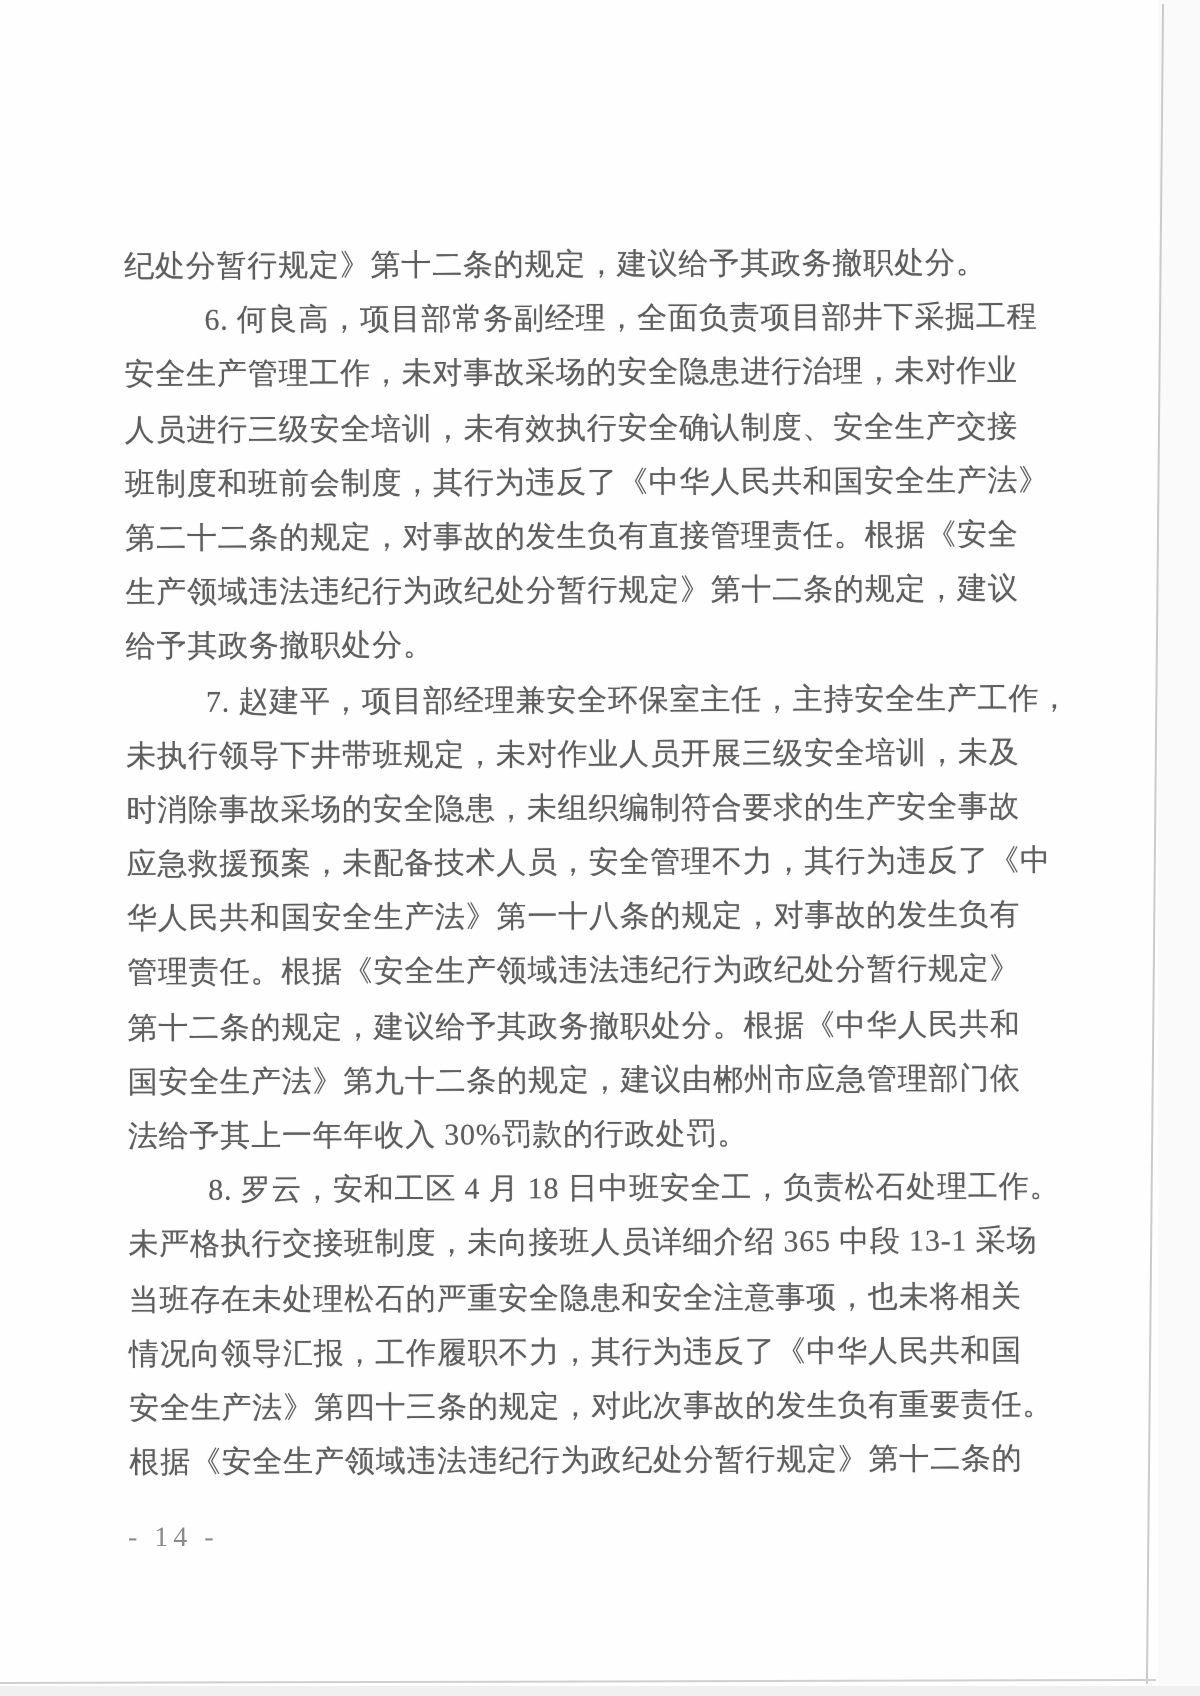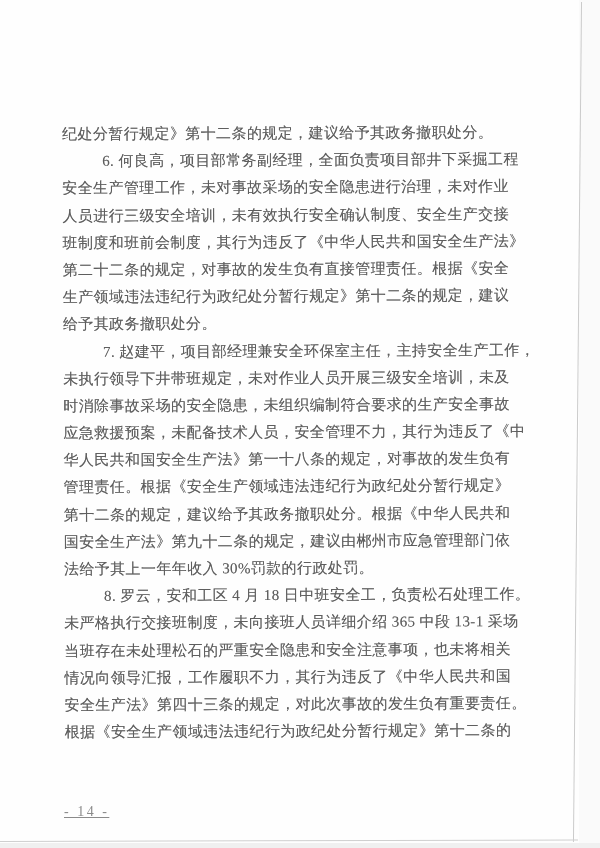--- a/index.html
+++ b/index.html
@@ -71,25 +71,24 @@
     white-space: nowrap;
     
     text-shadow: 0 0 0.5px rgba(94,94,94,0.55);
   }
   .line.indent {
     padding-left: 40px;
   }
   .page-number {
     position: absolute;
     left: 64px;
-    top: 804px;
+    top: 762px;
     font-size: 14px;
     letter-spacing: 2.5px;
     color: #8a8a8a;
-    text-decoration: underline;
   }
 </style>
 </head>
 <body>
 
 <div class="scan-page">
 
   <div class="outside-right"></div>
   <div class="outside-bottom"></div>
   <div class="edge-right"></div>

